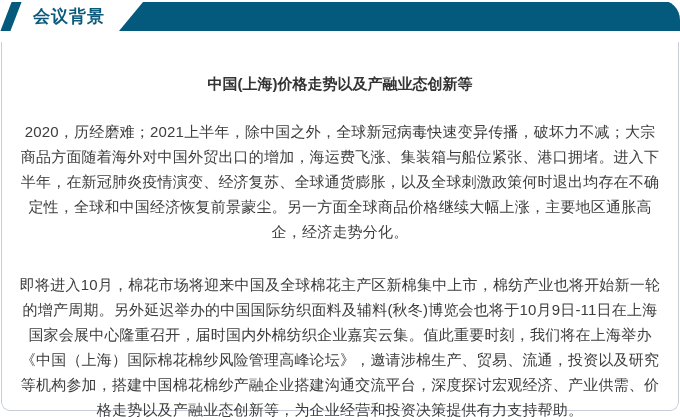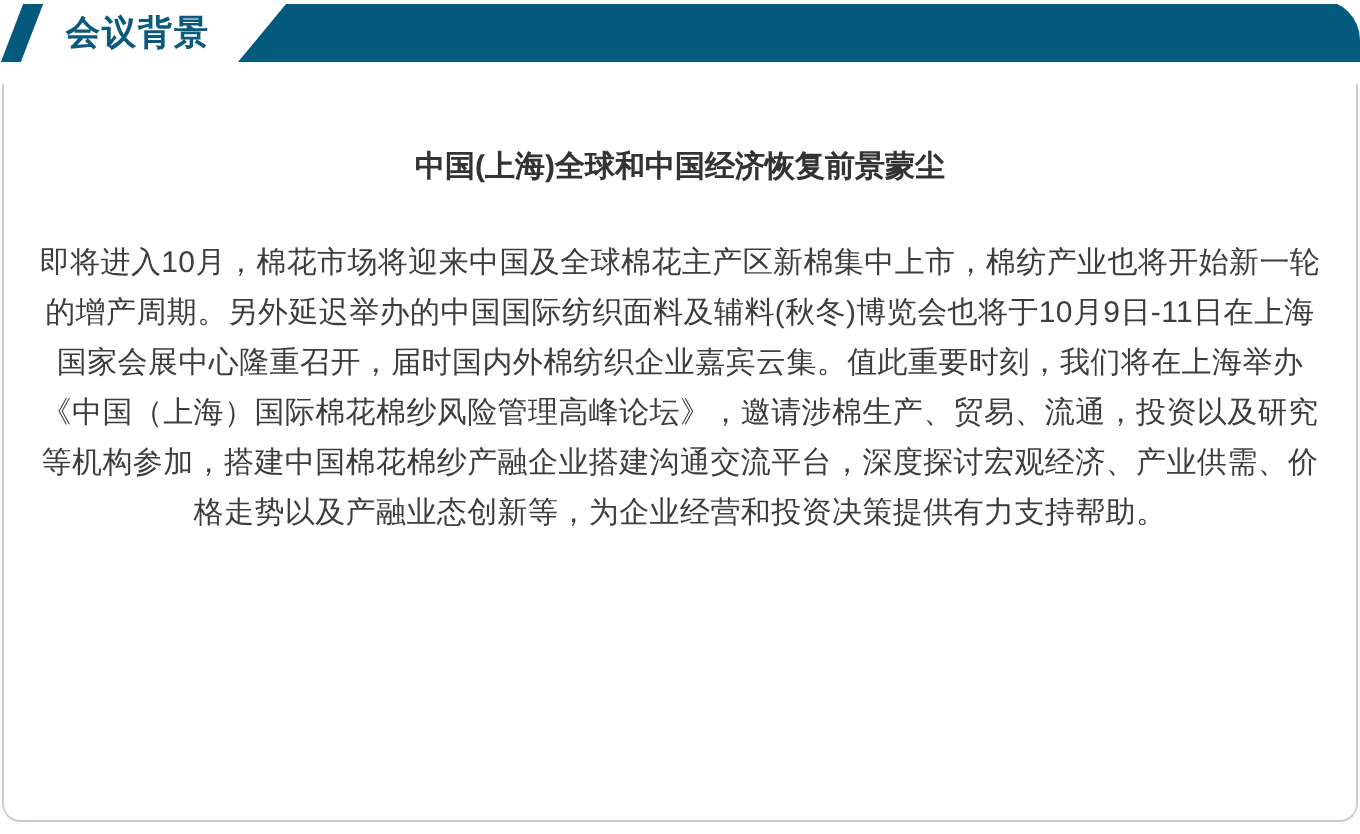--- a/index.html
+++ b/index.html
@@ -83,17 +83,18 @@
 
 <div class="page">
 
   <header class="banner">
     <span class="banner-accent"></span>
     <h2 class="banner-title">会议背景</h2>
     <span class="banner-bar"></span>
   </header>
 
   <section class="card">
-    <h1 class="forum-title">中国(上海)全球和中国经济恢复前景蒙尘</h1>
+    <h1 class="forum-title">中国(上海)价格走势以及产融业态创新等</h1>
+    <p class="para">2020，历经磨难；2021上半年，除中国之外，全球新冠病毒快速变异传播，破坏力不减；大宗商品方面随着海外对中国外贸出口的增加，海运费飞涨、集装箱与船位紧张、港口拥堵。进入下半年，在新冠肺炎疫情演变、经济复苏、全球通货膨胀，以及全球刺激政策何时退出均存在不确定性，全球和中国经济恢复前景蒙尘。另一方面全球商品价格继续大幅上涨，主要地区通胀高企，经济走势分化。</p>
     <p class="para">即将进入10月，棉花市场将迎来中国及全球棉花主产区新棉集中上市，棉纺产业也将开始新一轮的增产周期。另外延迟举办的中国国际纺织面料及辅料(秋冬)博览会也将于10月9日-11日在上海国家会展中心隆重召开，届时国内外棉纺织企业嘉宾云集。值此重要时刻，我们将在上海举办《中国（上海）国际棉花棉纱风险管理高峰论坛》，邀请涉棉生产、贸易、流通，投资以及研究等机构参加，搭建中国棉花棉纱产融企业搭建沟通交流平台，深度探讨宏观经济、产业供需、价格走势以及产融业态创新等，为企业经营和投资决策提供有力支持帮助。</p>
   </section>
 
 </div>
 
 </body></html>

